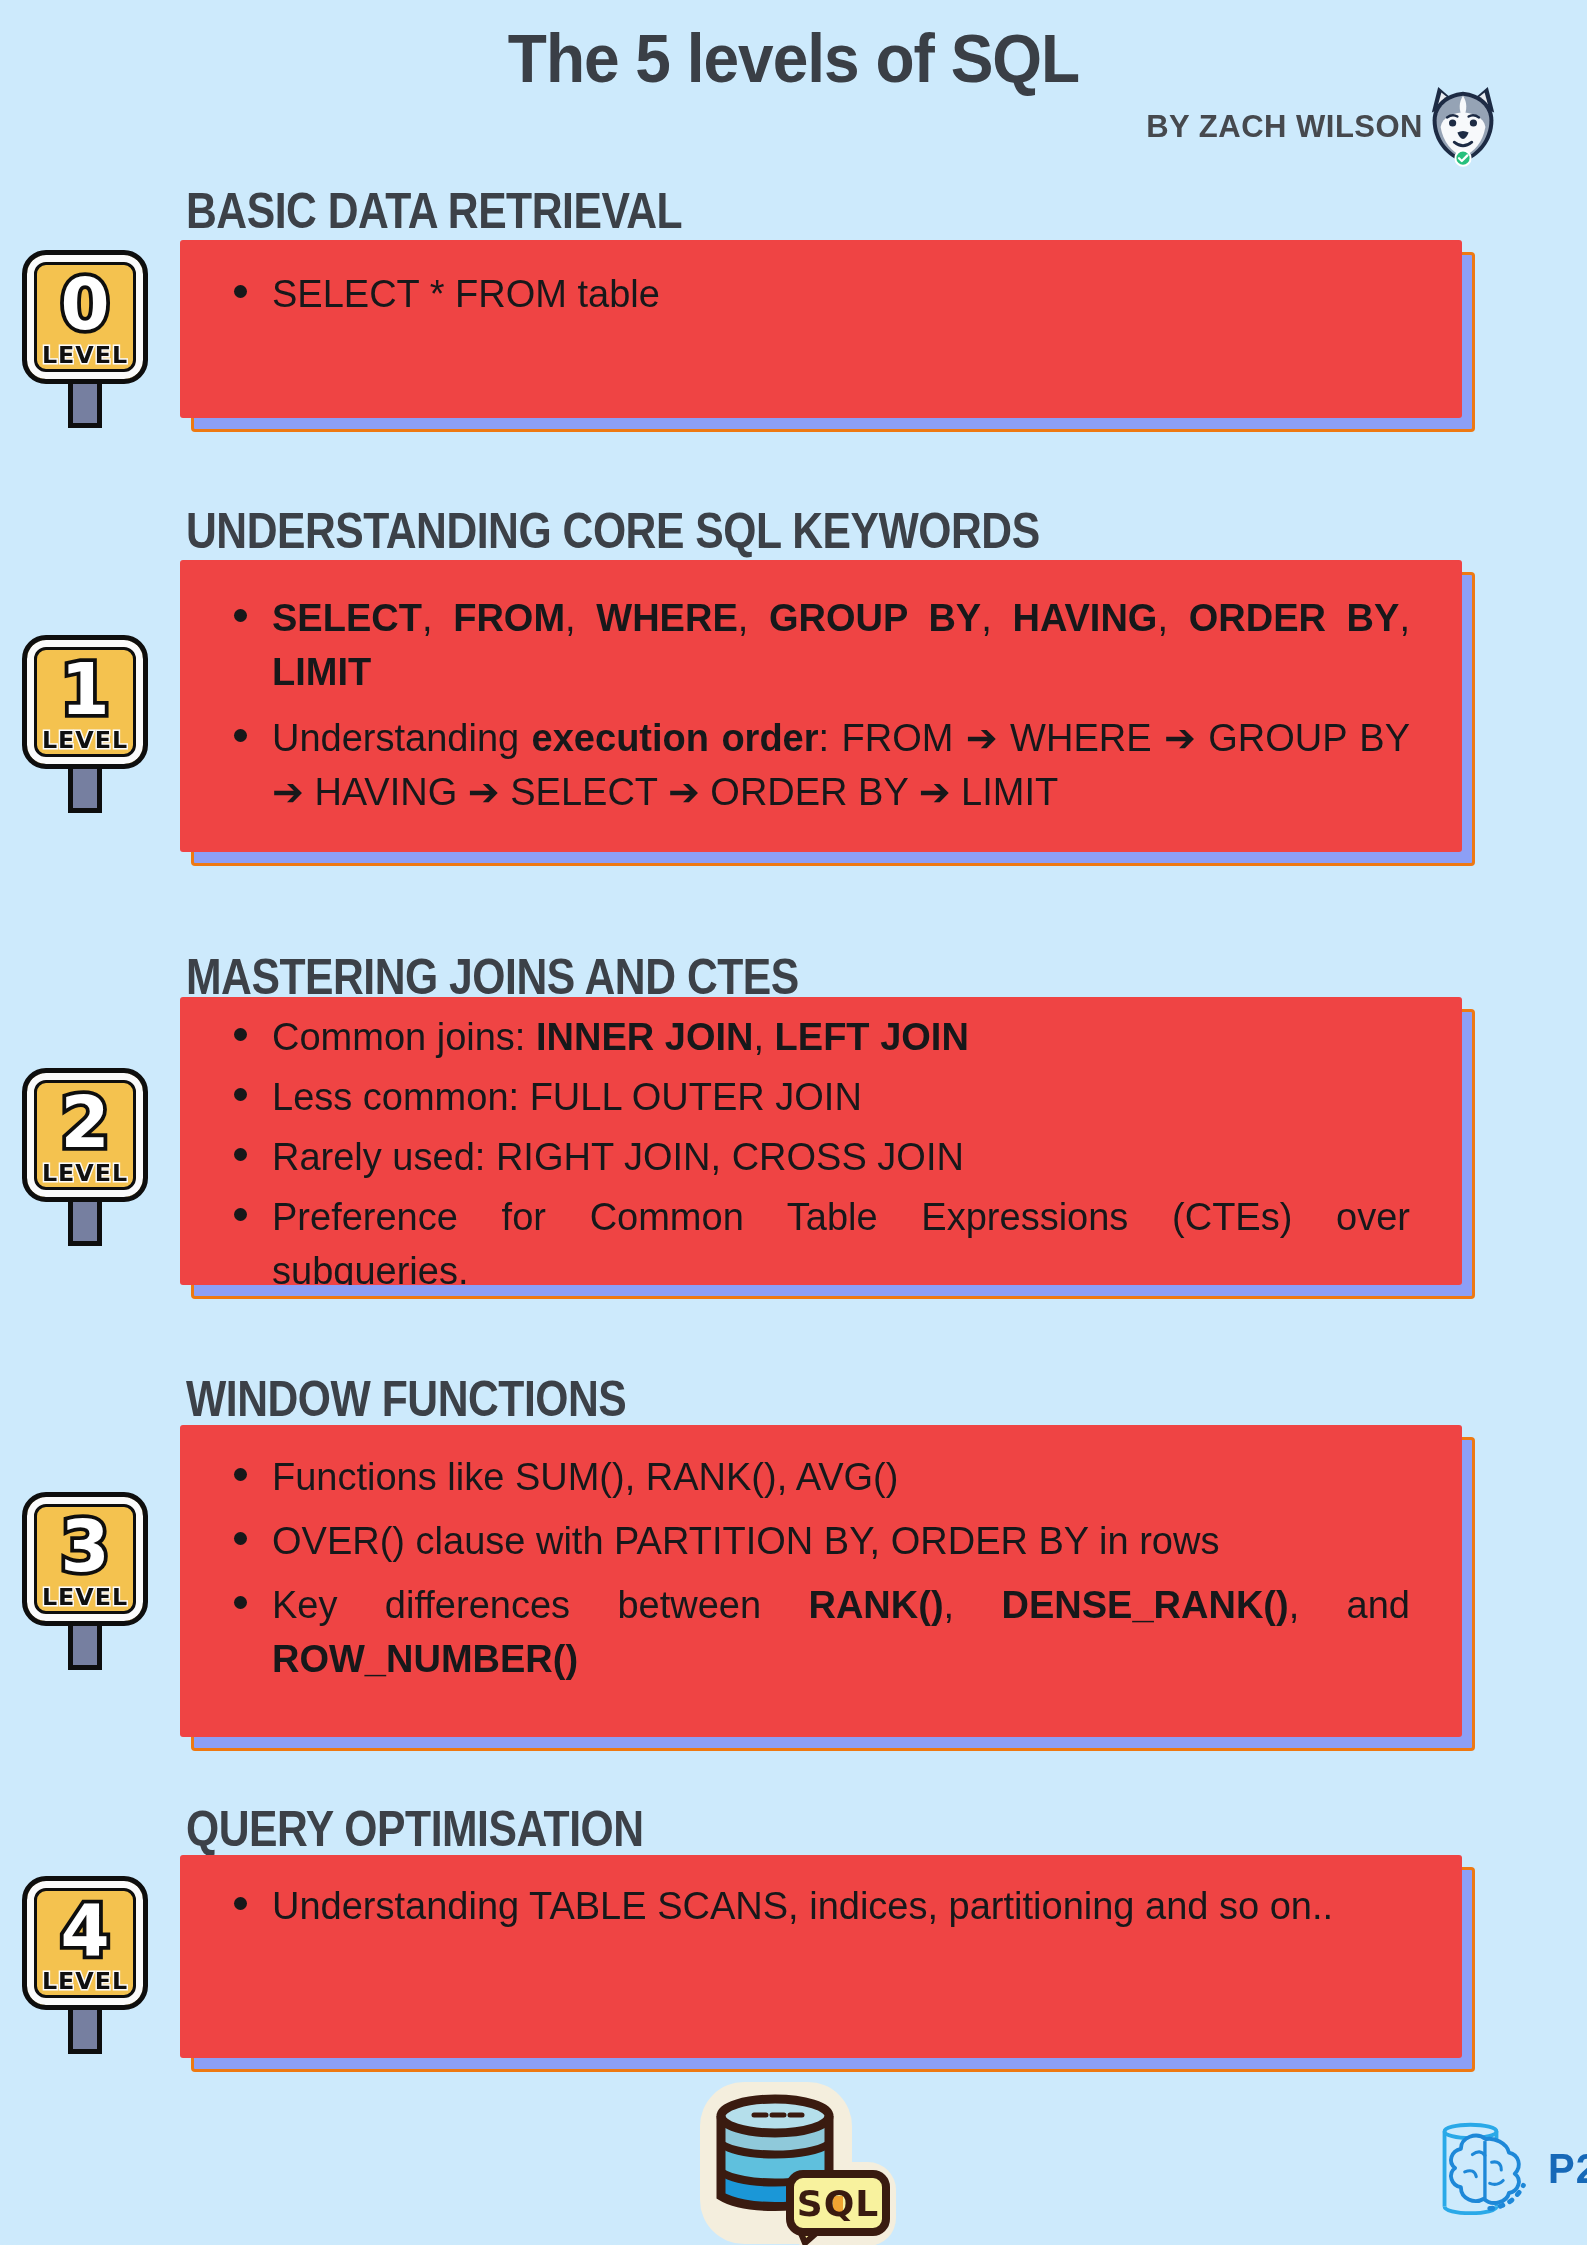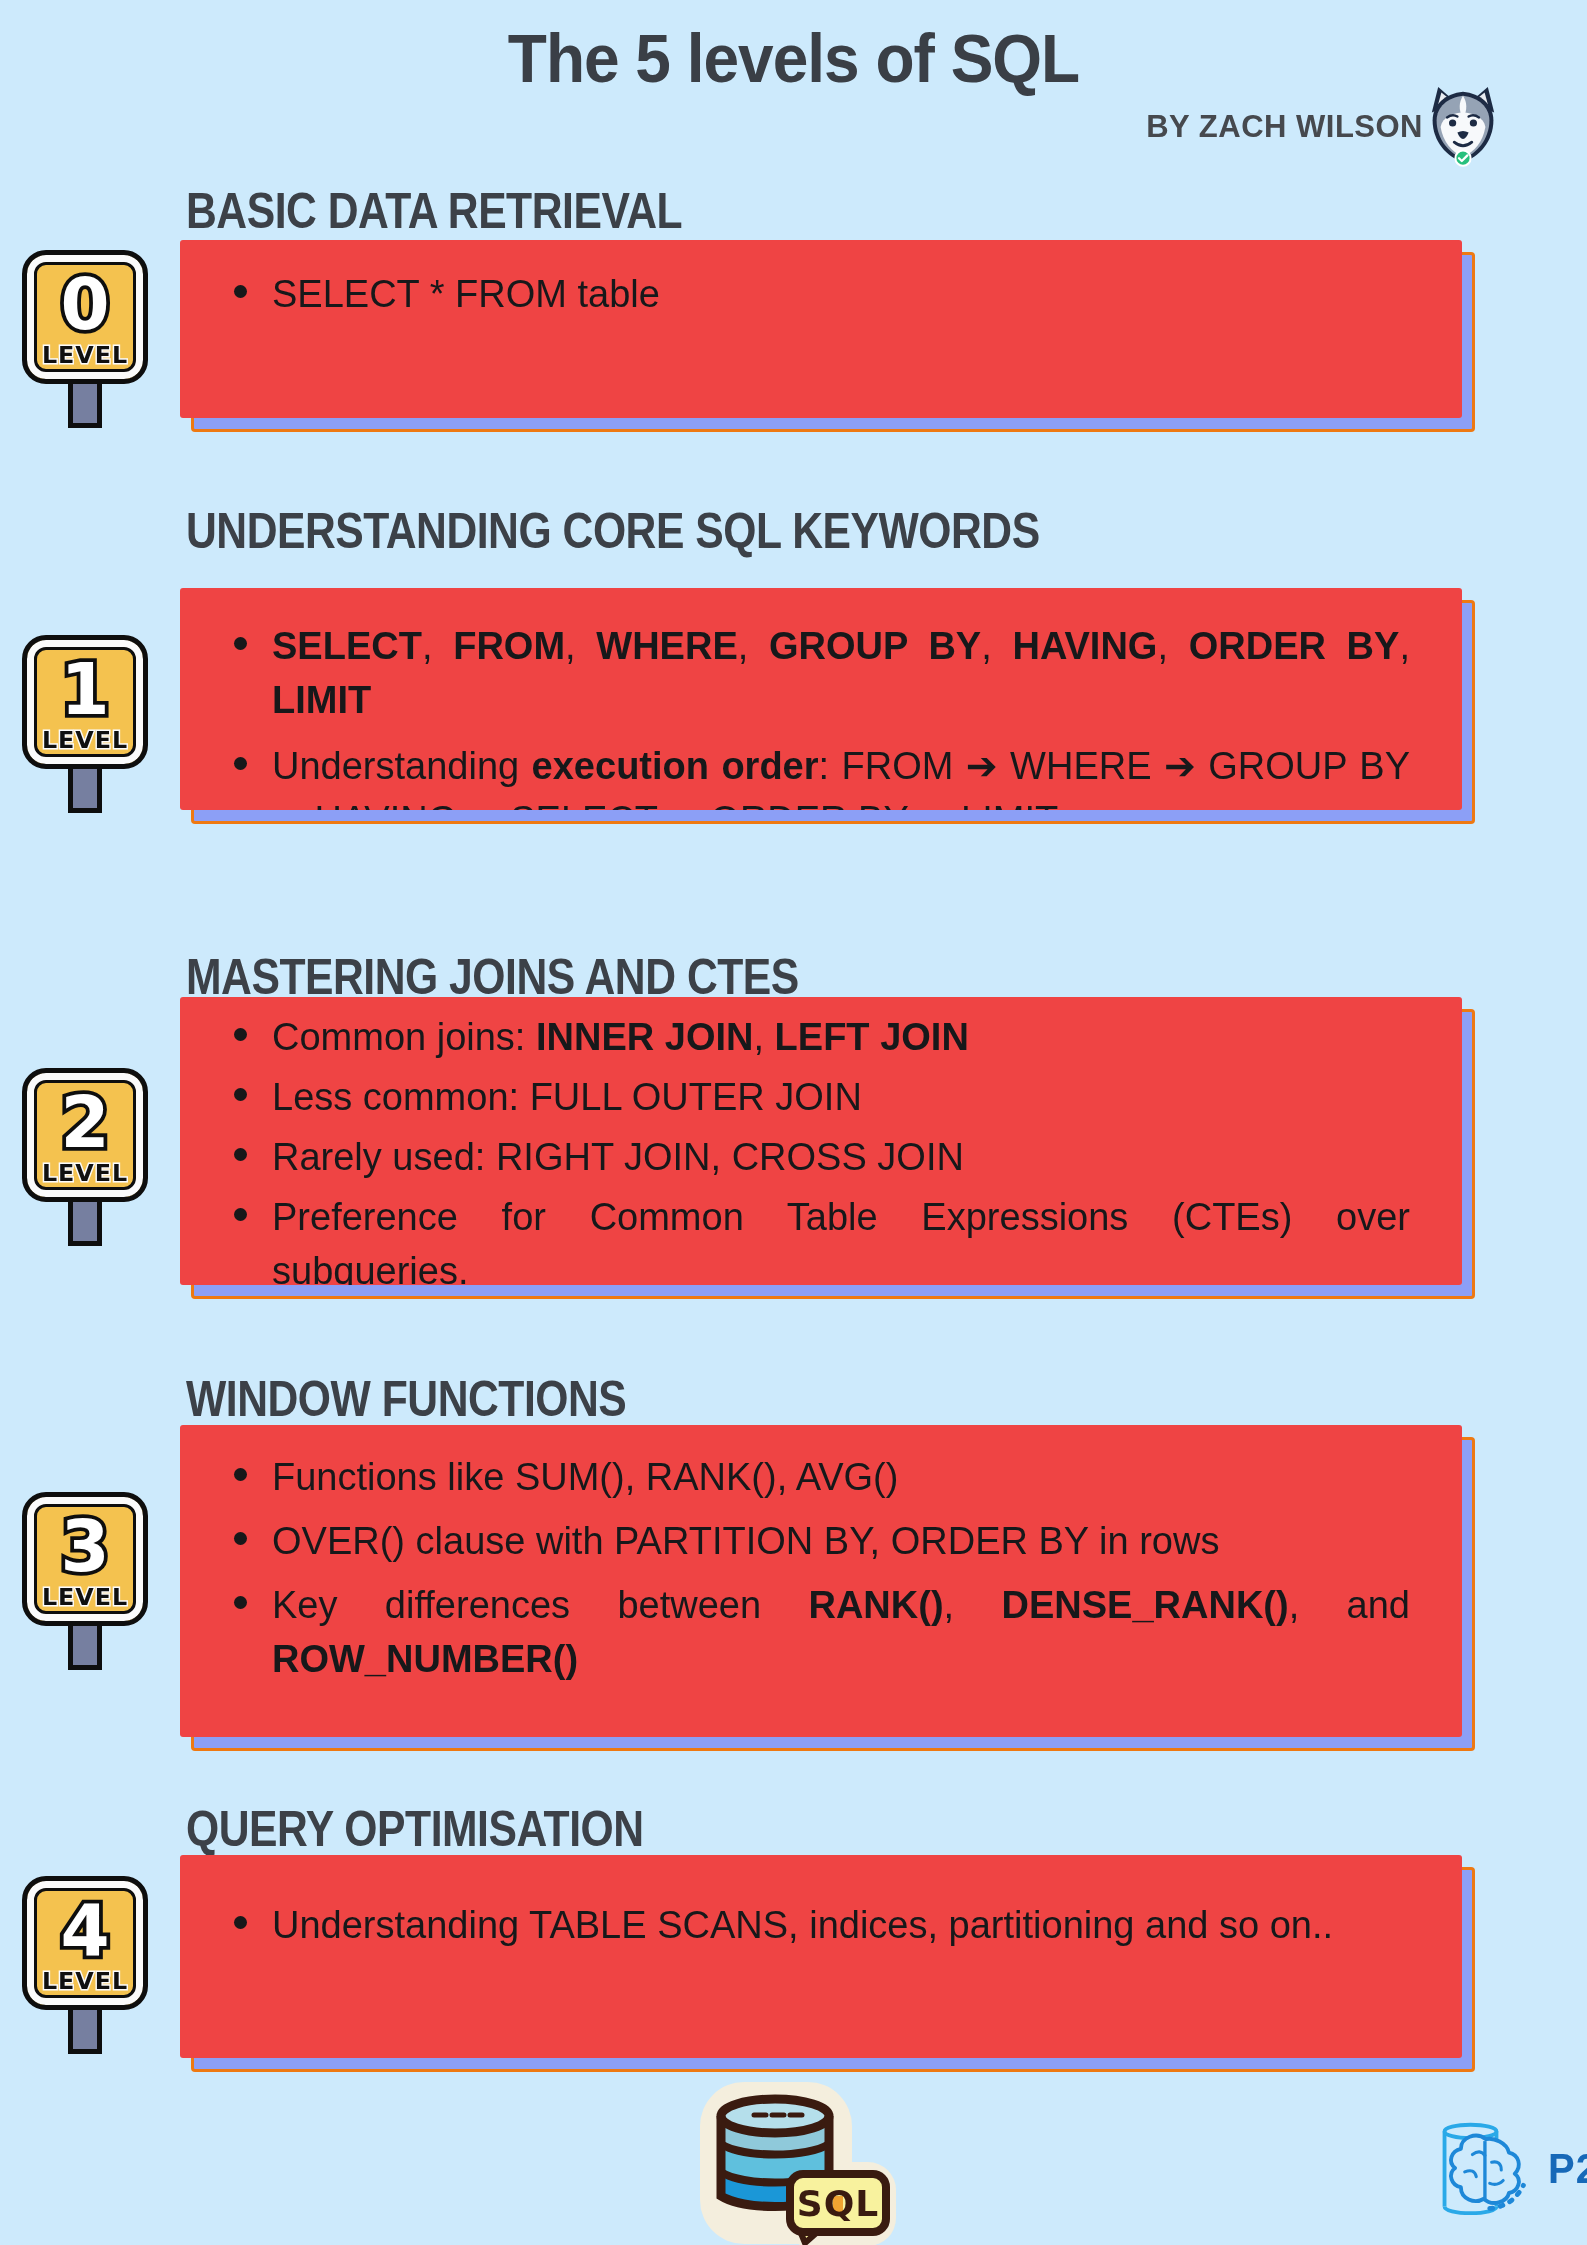--- a/index.html
+++ b/index.html
@@ -57,27 +57,27 @@
   .bullets li:last-child{margin-bottom:0;}
   .bullets li::before{
     content:"";position:absolute;left:8px;top:.46em;
     width:13px;height:13px;border-radius:50%;background:#17181a;
   }
   .bullets b{font-weight:700;}
 
   
   .s0 .heading{top:183px}.s0 .card{top:240px;height:178px;padding-top:28px}.s0 .badge{top:250px}
   .s0 .bullets li{margin-bottom:24px}
-  .s1 .heading{top:503px}.s1 .card{top:588px;height:222px;padding-top:32px}.s1 .badge{top:635px}
+  .s1 .heading{top:503px}.s1 .card{top:560px;height:292px;padding-top:32px}.s1 .badge{top:635px}
   .s1 .bullets li{margin-bottom:12px}
   .s2 .heading{top:949px}.s2 .card{top:997px;height:288px;padding-top:14px}.s2 .badge{top:1068px}
   .s2 .bullets li{margin-bottom:6px}
   .s3 .heading{top:1371px}.s3 .card{top:1425px;height:312px;padding-top:26px}.s3 .badge{top:1492px}
   .s3 .bullets li{margin-bottom:10px}
-  .s4 .heading{top:1801px}.s4 .card{top:1855px;height:203px;padding-top:44px}.s4 .badge{top:1876px}
+  .s4 .heading{top:1801px}.s4 .card{top:1855px;height:203px;padding-top:25px}.s4 .badge{top:1876px}
 
   
   .badge{position:absolute;left:22px;width:130px;height:184px;}
   .sign{
     position:absolute;left:0;top:0;width:126px;height:134px;
     background:#f4c24f;
     border:5px solid #0e0e0e;border-radius:24px;
     box-shadow:inset 0 0 0 7px #fbfbfb, inset 0 0 0 10px #0e0e0e;
     box-sizing:border-box;z-index:1;
   }

